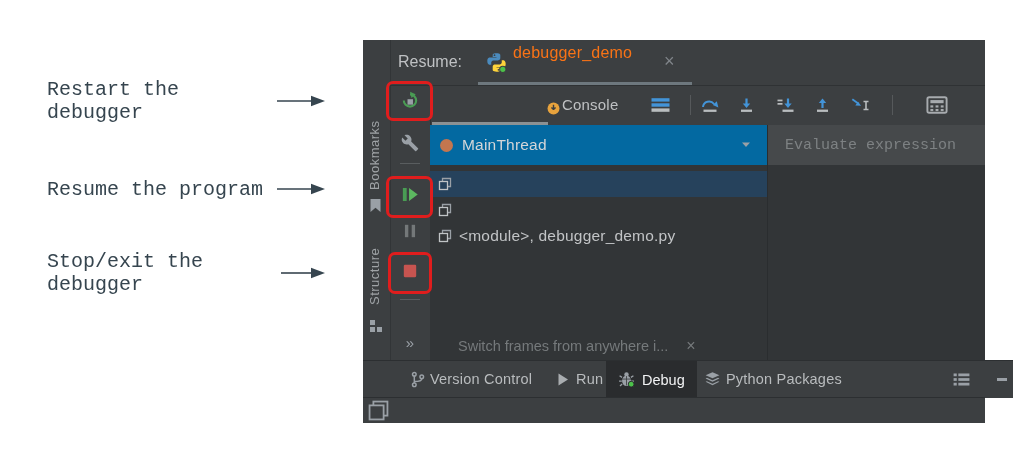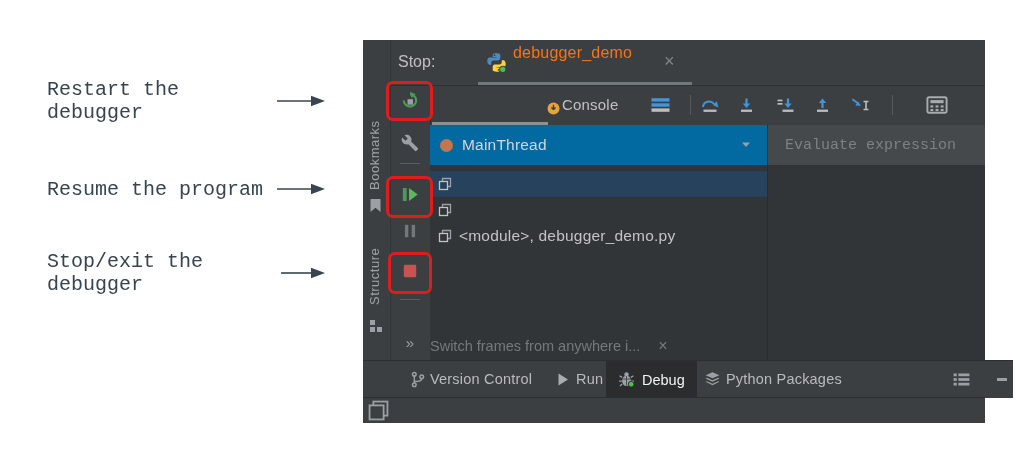--- a/index.html
+++ b/index.html
@@ -37,21 +37,21 @@
   .thread-dot{width:13px;height:13px;border-radius:50%;background:#c4764f;margin-left:10px;flex:0 0 auto;}
   .thread-name{margin-left:9px;font-size:15.5px;color:#d4d6d8;letter-spacing:.2px;}
   .caret{position:absolute;right:16px;top:17px;}
   .frames{position:absolute;left:0;top:40px;width:100%;}
   .frame-row{height:26px;margin-top:0;display:flex;align-items:center;padding-left:8px;
              font-size:15.5px;color:#c2c4c6;white-space:nowrap;overflow:hidden;letter-spacing:.2px;}
   .frame-row svg{flex:0 0 auto;margin-right:7px;}
   .frame-row.selected{background:#26425c;color:#dadcde;}
   .hint-row{position:absolute;left:0;top:208px;width:100%;height:26px;display:flex;align-items:center;
             color:#75797b;font-size:14.5px;}
-  .hint-text{}
+  .hint-text{margin-left:28px;}
   .hint-close{margin-left:18px;font-size:16px;color:#75797b;}
   .divider-v{position:absolute;left:404px;top:85px;width:1px;height:235px;background:#2a2d2f;}
   .right-panel{position:absolute;left:405px;top:85px;width:217px;height:235px;background:#323537;}
   .evaluate{height:40px;background:#46494b;display:flex;align-items:center;}
   .evaluate input{width:100%;background:transparent;border:none;outline:none;padding-left:17px;
                   font-family:Liberation Mono, monospace;font-size:15px;color:#e5e5e5;}
   .evaluate input::placeholder{color:#7d8183;opacity:1;}
   .statusbar{position:absolute;left:0;top:320px;width:650px;height:37px;background:#3c3f41;
              border-top:1px solid #2c2f31;font-size:14.5px;color:#b9bcbe;}
   .sb{position:absolute;line-height:37px;letter-spacing:.2px;}
@@ -102,21 +102,21 @@
         </svg>
       <div class="vlabel" style="top:197px;height:78px">Structure</div>
       <svg class="tw-icon" style="top:279px" width="14" height="14" viewBox="0 0 14 14">
           <rect x="1" y="1" width="5" height="5" fill="#9aa0a6"></rect>
           <rect x="1" y="8" width="5" height="5" fill="#9aa0a6"></rect>
           <rect x="8" y="8" width="5" height="5" fill="#9aa0a6"></rect>
         </svg>
     </div>
 
     <div class="header">
-      <span class="hdr-label">Stop:</span>
+      <span class="hdr-label">Resume:</span>
       <svg class="py-icon" width="21" height="21" viewBox="0 0 16 16">
         <path d="M7.9 1C4.9 1 5.1 2.3 5.1 2.3v1.5H8v.4H3.2S1 3.9 1 6.9s1.9 2.9 1.9 2.9H4V8.3s-.1-1.9 1.9-1.9h3.2s1.8 0 1.8-1.8V2.4S11.2 1 7.9 1zM6.5 1.8a.65.65 0 110 1.3.65.65 0 010-1.3z" fill="#4b8bbe"></path>
         <path d="M8.1 15c3 0 2.8-1.3 2.8-1.3v-1.5H8v-.4h4.8S15 12.1 15 9.1s-1.9-2.9-1.9-2.9H12v1.5s.1 1.9-1.9 1.9H6.9s-1.8 0-1.8 1.8v2.2S4.8 15 8.1 15zm1.4-.8a.65.65 0 110-1.3.65.65 0 010 1.3z" fill="#ffd43b"></path>
         <circle cx="12.8" cy="13.2" r="2.4" fill="#4cc14a" stroke="#3c3f41" stroke-width=".8"></circle>
       </svg>
       <span class="hdr-title">debugger_demo</span>
       <span class="hdr-close">×</span>
       <div class="hdr-underline"></div>
     </div>
 

